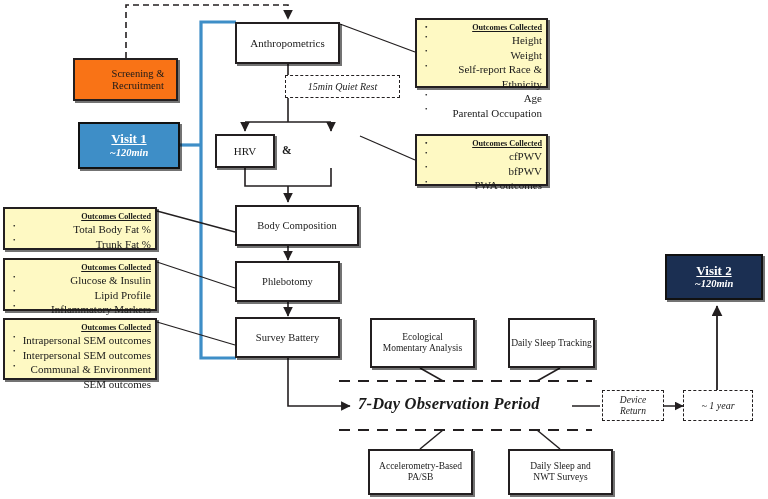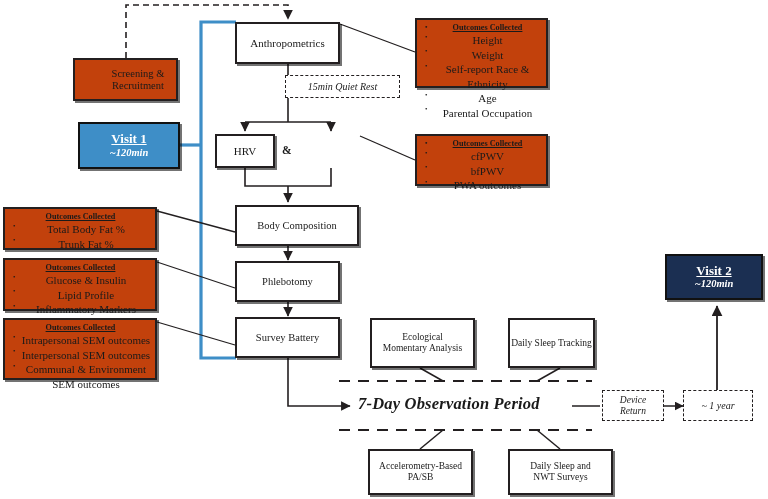--- a/index.html
+++ b/index.html
@@ -6,29 +6,29 @@
   body{width:768px;height:499px;position:relative;overflow:hidden;
        font-family:"Liberation Serif","DejaVu Serif",serif;color:#1a1a1a;}
   #canvas{position:absolute;left:0;top:0;width:768px;height:499px;}
   svg.lines{position:absolute;left:0;top:0;width:768px;height:499px;pointer-events:none;}
 
   .node{position:absolute;box-sizing:border-box;display:flex;flex-direction:column;
         align-items:center;justify-content:center;text-align:center;background:#fff;
         border:2px solid #231f20;box-shadow:2px 2px 0 rgba(0,0,0,.55);}
   .node .ln{display:block;line-height:1.12;}
   .dashed{border:1.6px dashed #231f20;box-shadow:none;background:#fff;}
-  .gray{background:#c2410c;padding-left:25px;}
+  .gray{background:#f97316;padding-left:25px;}
   .blue1{background:#3e8ec7;color:#ffffff;border:2px solid #111;}
   .blue2{background:#1b2f52;color:#ffffff;border:2px solid #111;}
 
   .visit-title{font-weight:bold;text-decoration:underline;font-size:13px;line-height:1.15;}
   .visit-sub{font-style:italic;font-weight:bold;font-size:10.5px;line-height:1.2;}
 
-  .outcomes{position:absolute;box-sizing:border-box;background:#c2410c;border:2px solid #231f20;
-            box-shadow:2px 2px 0 rgba(0,0,0,.55);padding:3px 4px 3px 5px;text-align:center;}
+  .outcomes{position:absolute;box-sizing:border-box;background:#fef9c3;border:2px solid #231f20;
+            box-shadow:2px 2px 0 rgba(0,0,0,.55);padding:3px 4px 3px 5px;text-align:right;}
   .outcomes .hdr{font-weight:bold;text-decoration:underline;font-size:8.2px;line-height:1.25;
                  display:block;margin-bottom:0px;}
   .outcomes ul{margin:0;padding:0 0 0 11px;list-style:none;}
   .outcomes li{font-size:11px;line-height:1.32;position:relative;}
   .outcomes li:before{content:"\2022";position:absolute;left:-8px;top:-0.5px;font-size:7px;}
   .outcomes.bullet-hdr{padding-left:5px;}
   .outcomes.bullet-hdr .hdr{padding-left:11px;position:relative;}
   .outcomes.bullet-hdr .hdr:before{content:"\2022";position:absolute;left:3px;
         font-size:7px;text-decoration:none;display:inline-block;}
 

